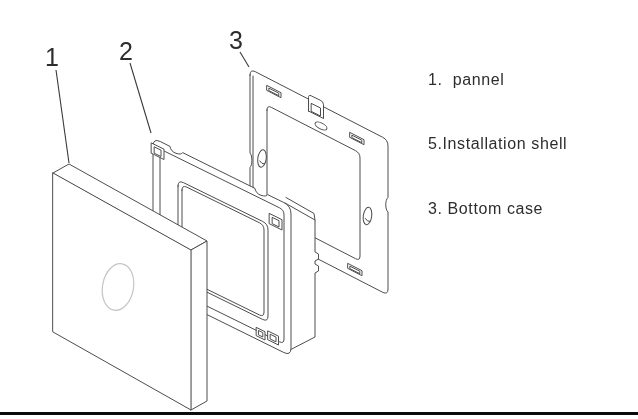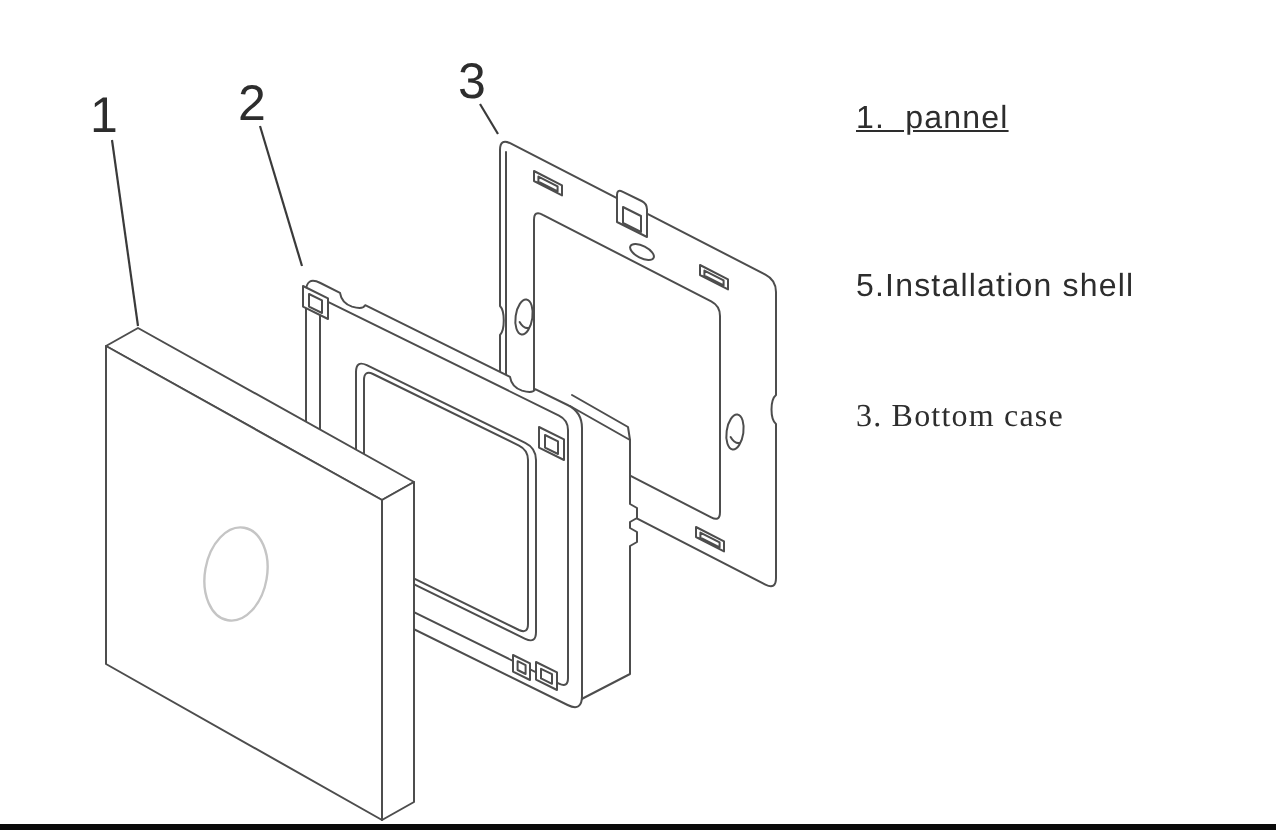--- a/index.html
+++ b/index.html
@@ -14,23 +14,23 @@
   .callout-num{
     font-family:"Liberation Sans", sans-serif;font-size:25px;fill:#2d2d2d;
     text-anchor:middle;
   }
   .legend{position:absolute;left:428px;top:0;width:210px;height:100%;}
   .legend-item{
     position:absolute;left:0;
     font-size:16px;line-height:20px;color:#2d2d2d;letter-spacing:0.6px;
     white-space:pre;
   }
-  .legend-item-1{top:50px;text-decoration:underline;}
+  .legend-item-1{top:70px;}
   .legend-item-2{top:134px;}
-  .legend-item-3{top:199px;font-family:Liberation Serif, serif;}
+  .legend-item-3{top:199px;}
   .bottom-rule{position:absolute;left:0;top:412px;width:638px;height:3px;background:#0a0a0a;}
 </style>
 </head>
 <body>
 
 <div class="stage">
 
   <svg width="638" height="419" viewBox="0 0 638 419">
 
     <g>

